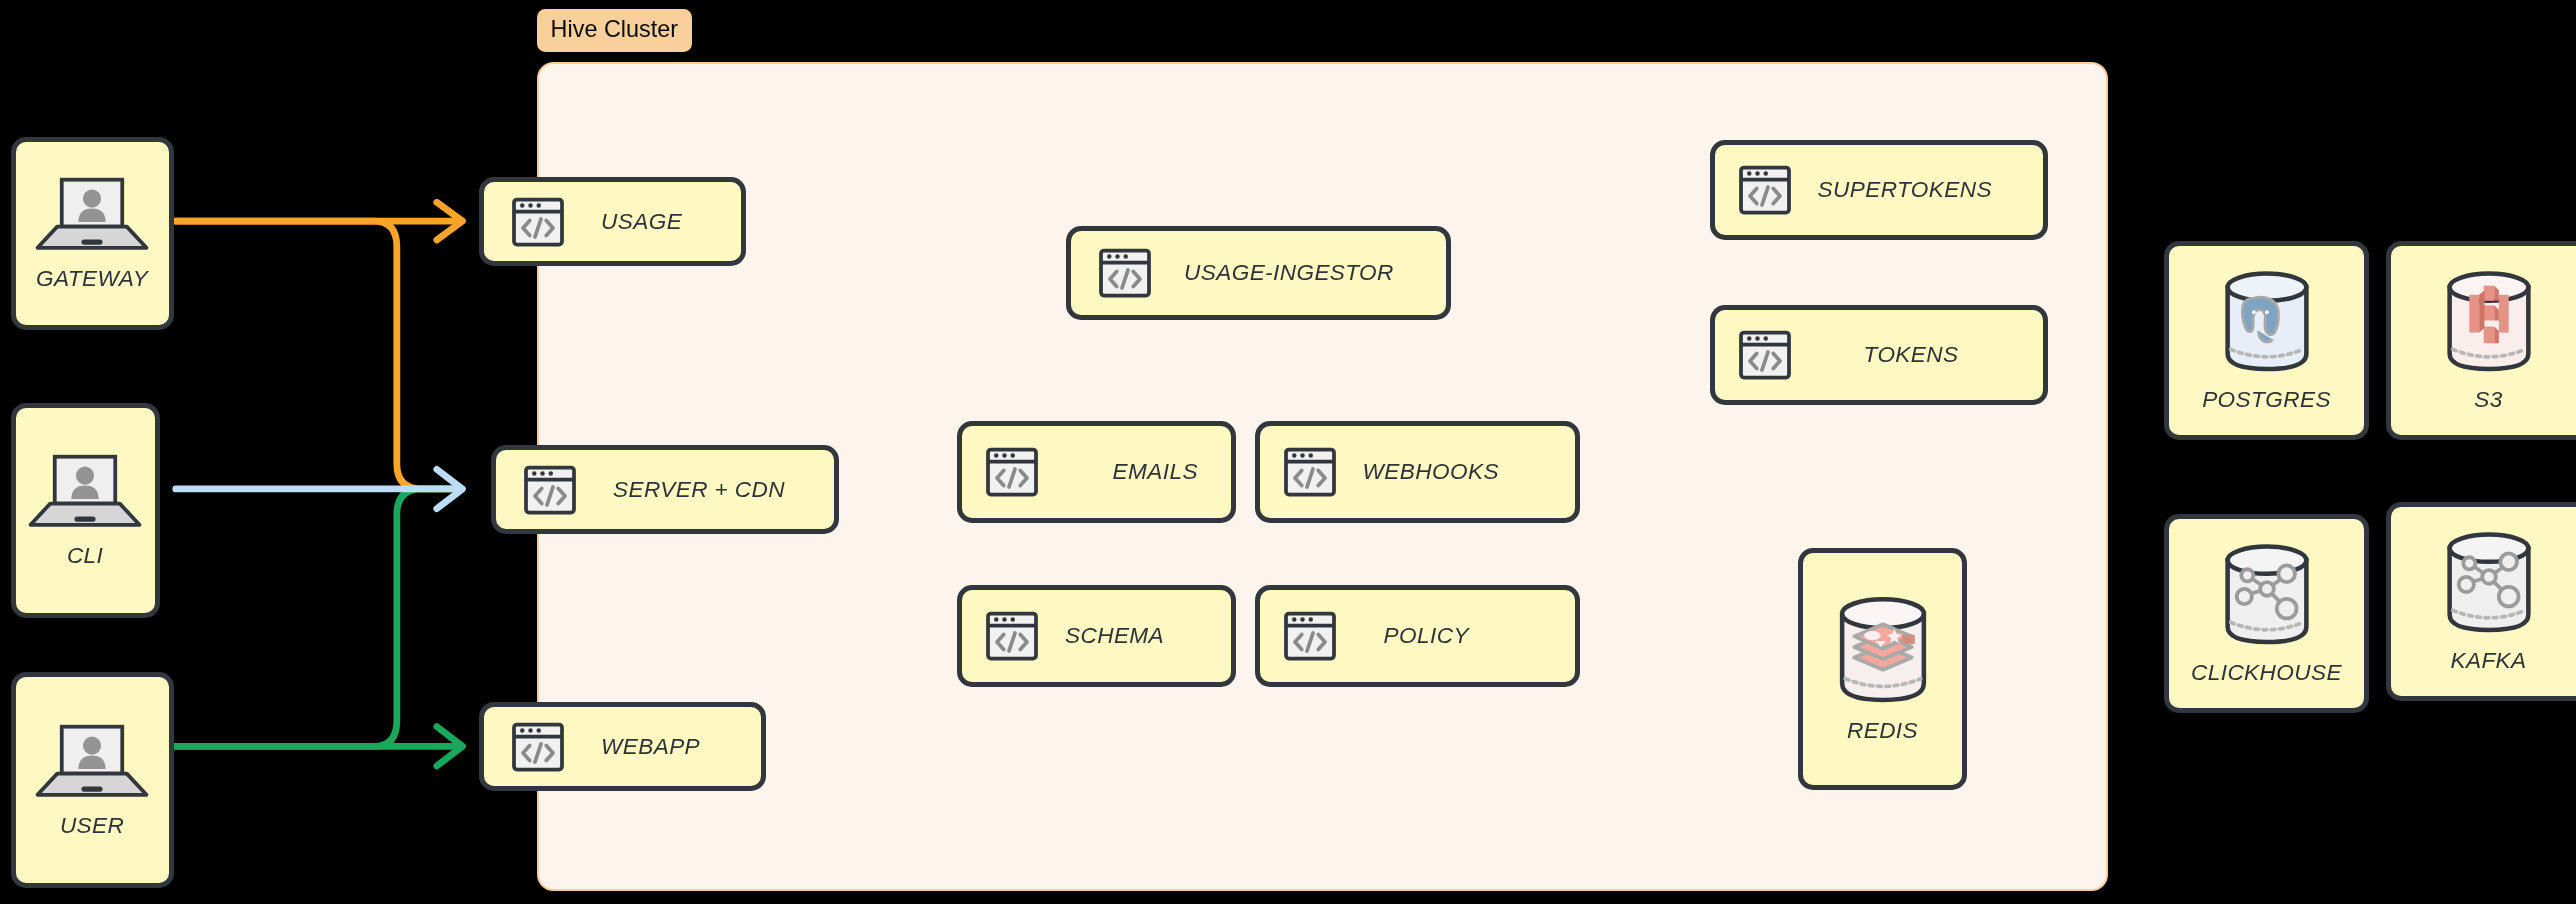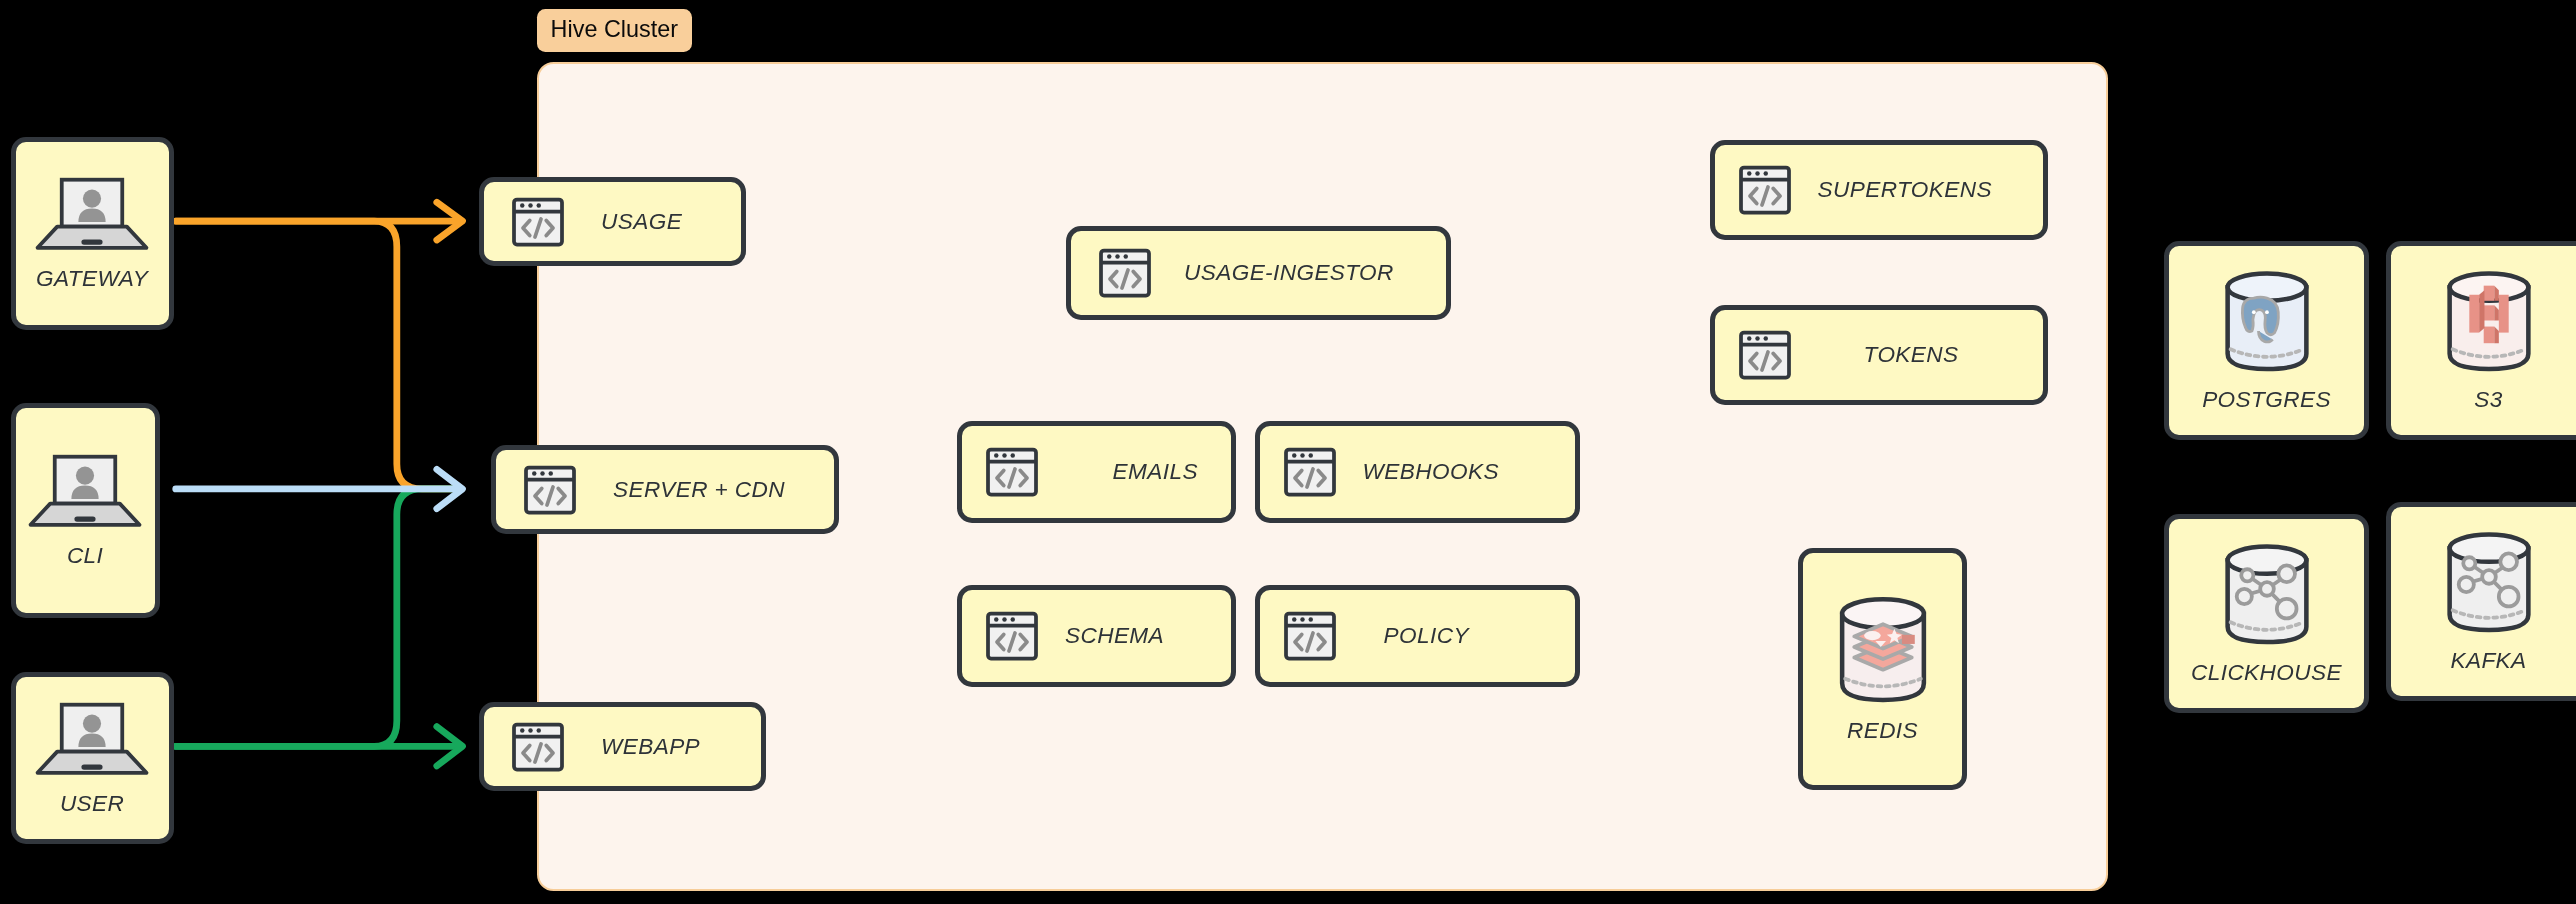--- a/index.html
+++ b/index.html
@@ -148,21 +148,21 @@
         <circle cx="78" cy="31" r="12" fill="#949494"></circle>
         <path d="M 60 62 Q 60 44 78 44 Q 96 44 96 62 Z" fill="#949494"></path>
         <path d="M 38 68 L 118 68" stroke="#32373D" stroke-width="3" stroke-dasharray="5 4"></path>
         <path d="M 32 68 L 124 68 L 150 96 L 6 96 Z" fill="#D6D6D6" stroke="#32373D" stroke-width="5" stroke-linejoin="round"></path>
         <rect x="64" y="85" width="28" height="7" rx="3.5" fill="#32373D"></rect>
       </svg>
     </span>
     <span class="node-label">CLI</span>
   </div>
 
-  <div class="node vert" style="left:10.6px;top:672px;width:163px;height:172px;">
+  <div class="node vert" style="left:10.6px;top:672px;width:163px;height:216px;">
     <span class="icon-wrap">
       <svg width="118" height="79" viewBox="0 0 156 104">
         <rect x="38" y="6" width="80" height="62" fill="#EFEFEF" stroke="#32373D" stroke-width="5"></rect>
         <circle cx="78" cy="31" r="12" fill="#949494"></circle>
         <path d="M 60 62 Q 60 44 78 44 Q 96 44 96 62 Z" fill="#949494"></path>
         <path d="M 38 68 L 118 68" stroke="#32373D" stroke-width="3" stroke-dasharray="5 4"></path>
         <path d="M 32 68 L 124 68 L 150 96 L 6 96 Z" fill="#D6D6D6" stroke="#32373D" stroke-width="5" stroke-linejoin="round"></path>
         <rect x="64" y="85" width="28" height="7" rx="3.5" fill="#32373D"></rect>
       </svg>
     </span>

